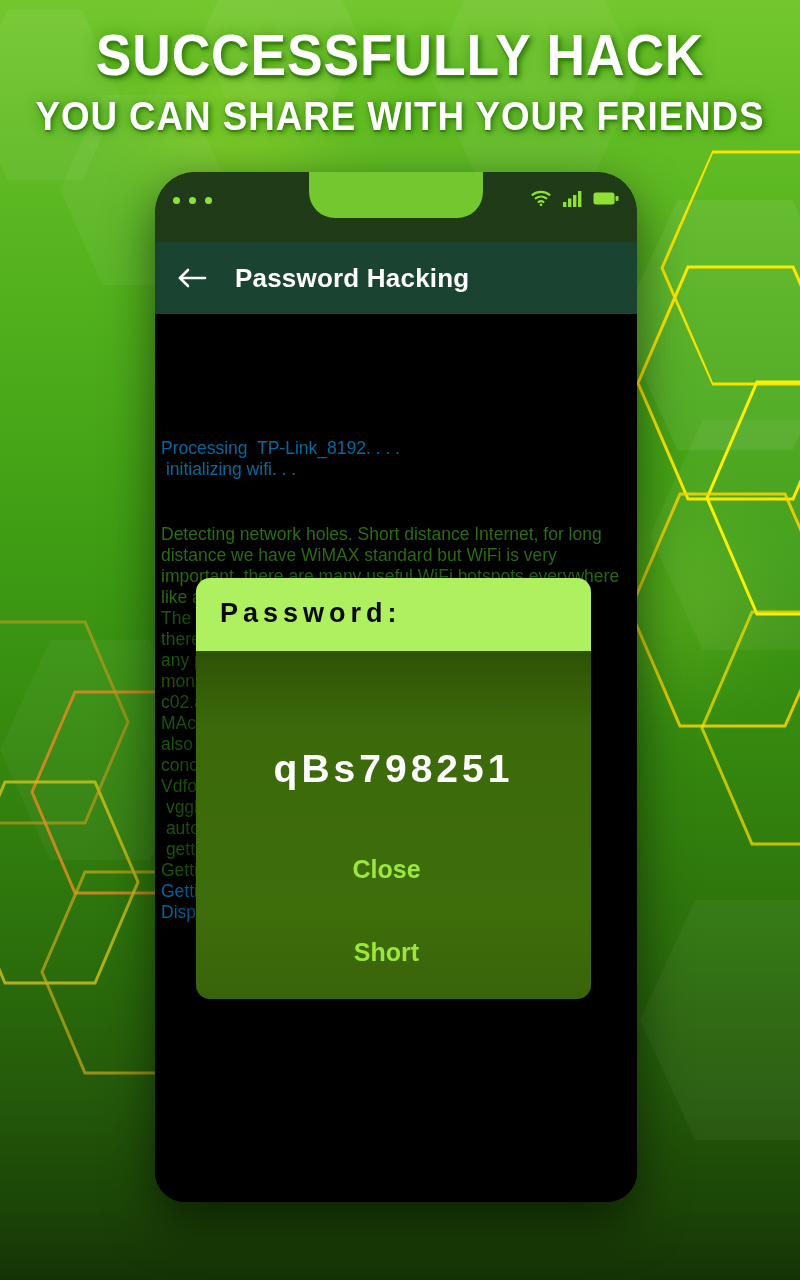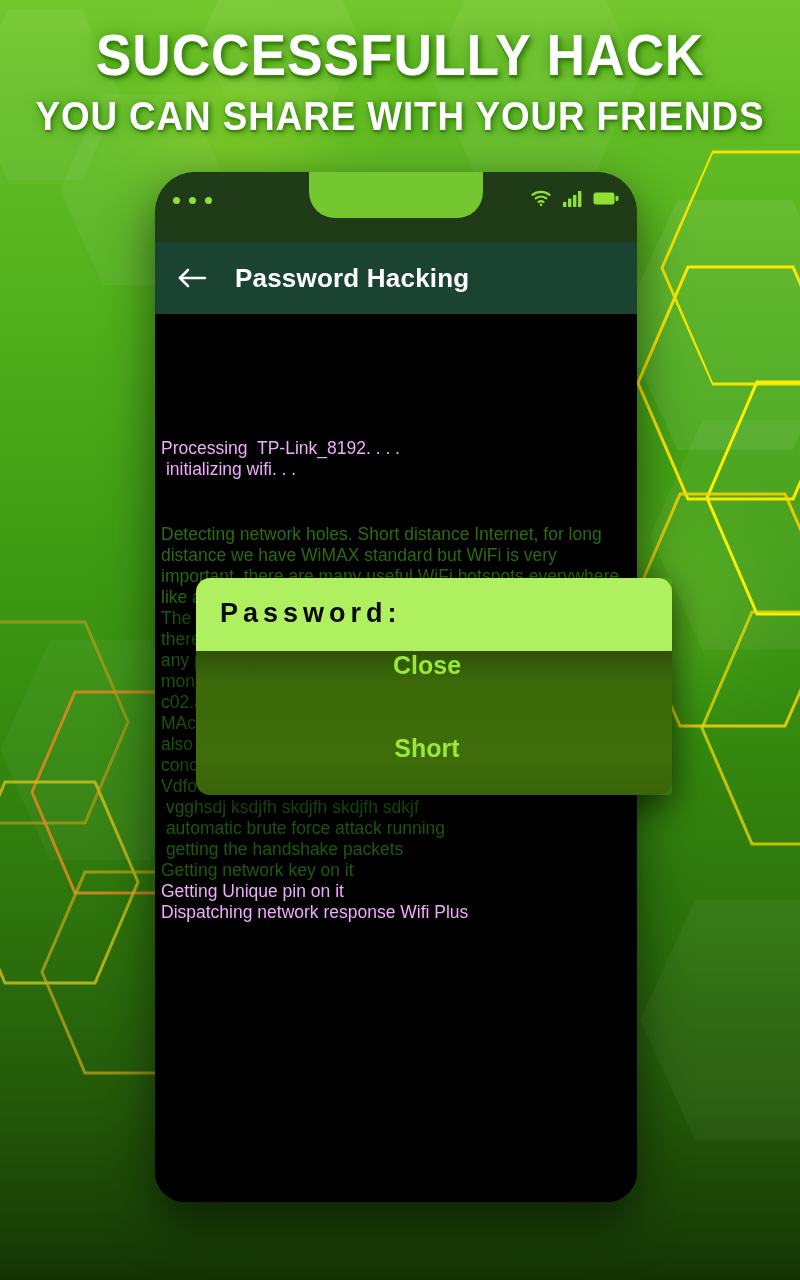--- a/index.html
+++ b/index.html
@@ -150,41 +150,41 @@
   .terminal {
     position: relative;
     background: #000000;
     height: 710px;
     padding: 0 4px 0 6px;
     box-sizing: border-box;
     overflow: hidden;
   }
   .term-spacer { height: 124px; }
   .term-line {
-    color: #f0abfc;
+    color: #0369a1;
     font-size: 17.5px;
     line-height: 21px;
     font-family: "Liberation Sans", sans-serif;
     white-space: pre-wrap;
     word-break: break-word;
   }
   .term-line.dim { color: #1d5b0b; }
   .term-gap { height: 22px; }
   .term-para {
     color: #2b6d10;
     font-size: 17.5px;
     line-height: 21px;
   }
 
   
   #dialog {
     position: absolute;
     left: 196px;
     top: 578px;
-    width: 476px;
+    width: 395px;
     border-radius: 4px;
     overflow: hidden;
     z-index: 20;
     box-shadow: 0 10px 34px rgba(0,0,0,.6);
   }
   .dlg-header {
     background: #aef060;
     padding: 20px 24px 22px 24px;
     border-radius: 14px 14px 0 0;
   }
@@ -392,20 +392,21 @@
     </div>
 
     <div class="phone-bottom"></div>
   </div>
 
   <div id="dialog">
     <div class="dlg-header">
       <div class="dlg-title">Password:</div>
     </div>
     <div class="dlg-body">
+      <div class="dlg-password">qBs798251</div>
       <div class="dlg-actions">
         <button class="dlg-btn">Close</button>
         <button class="dlg-btn">Short</button>
       </div>
     </div>
   </div>
 
 </div>
 
 </body></html>

